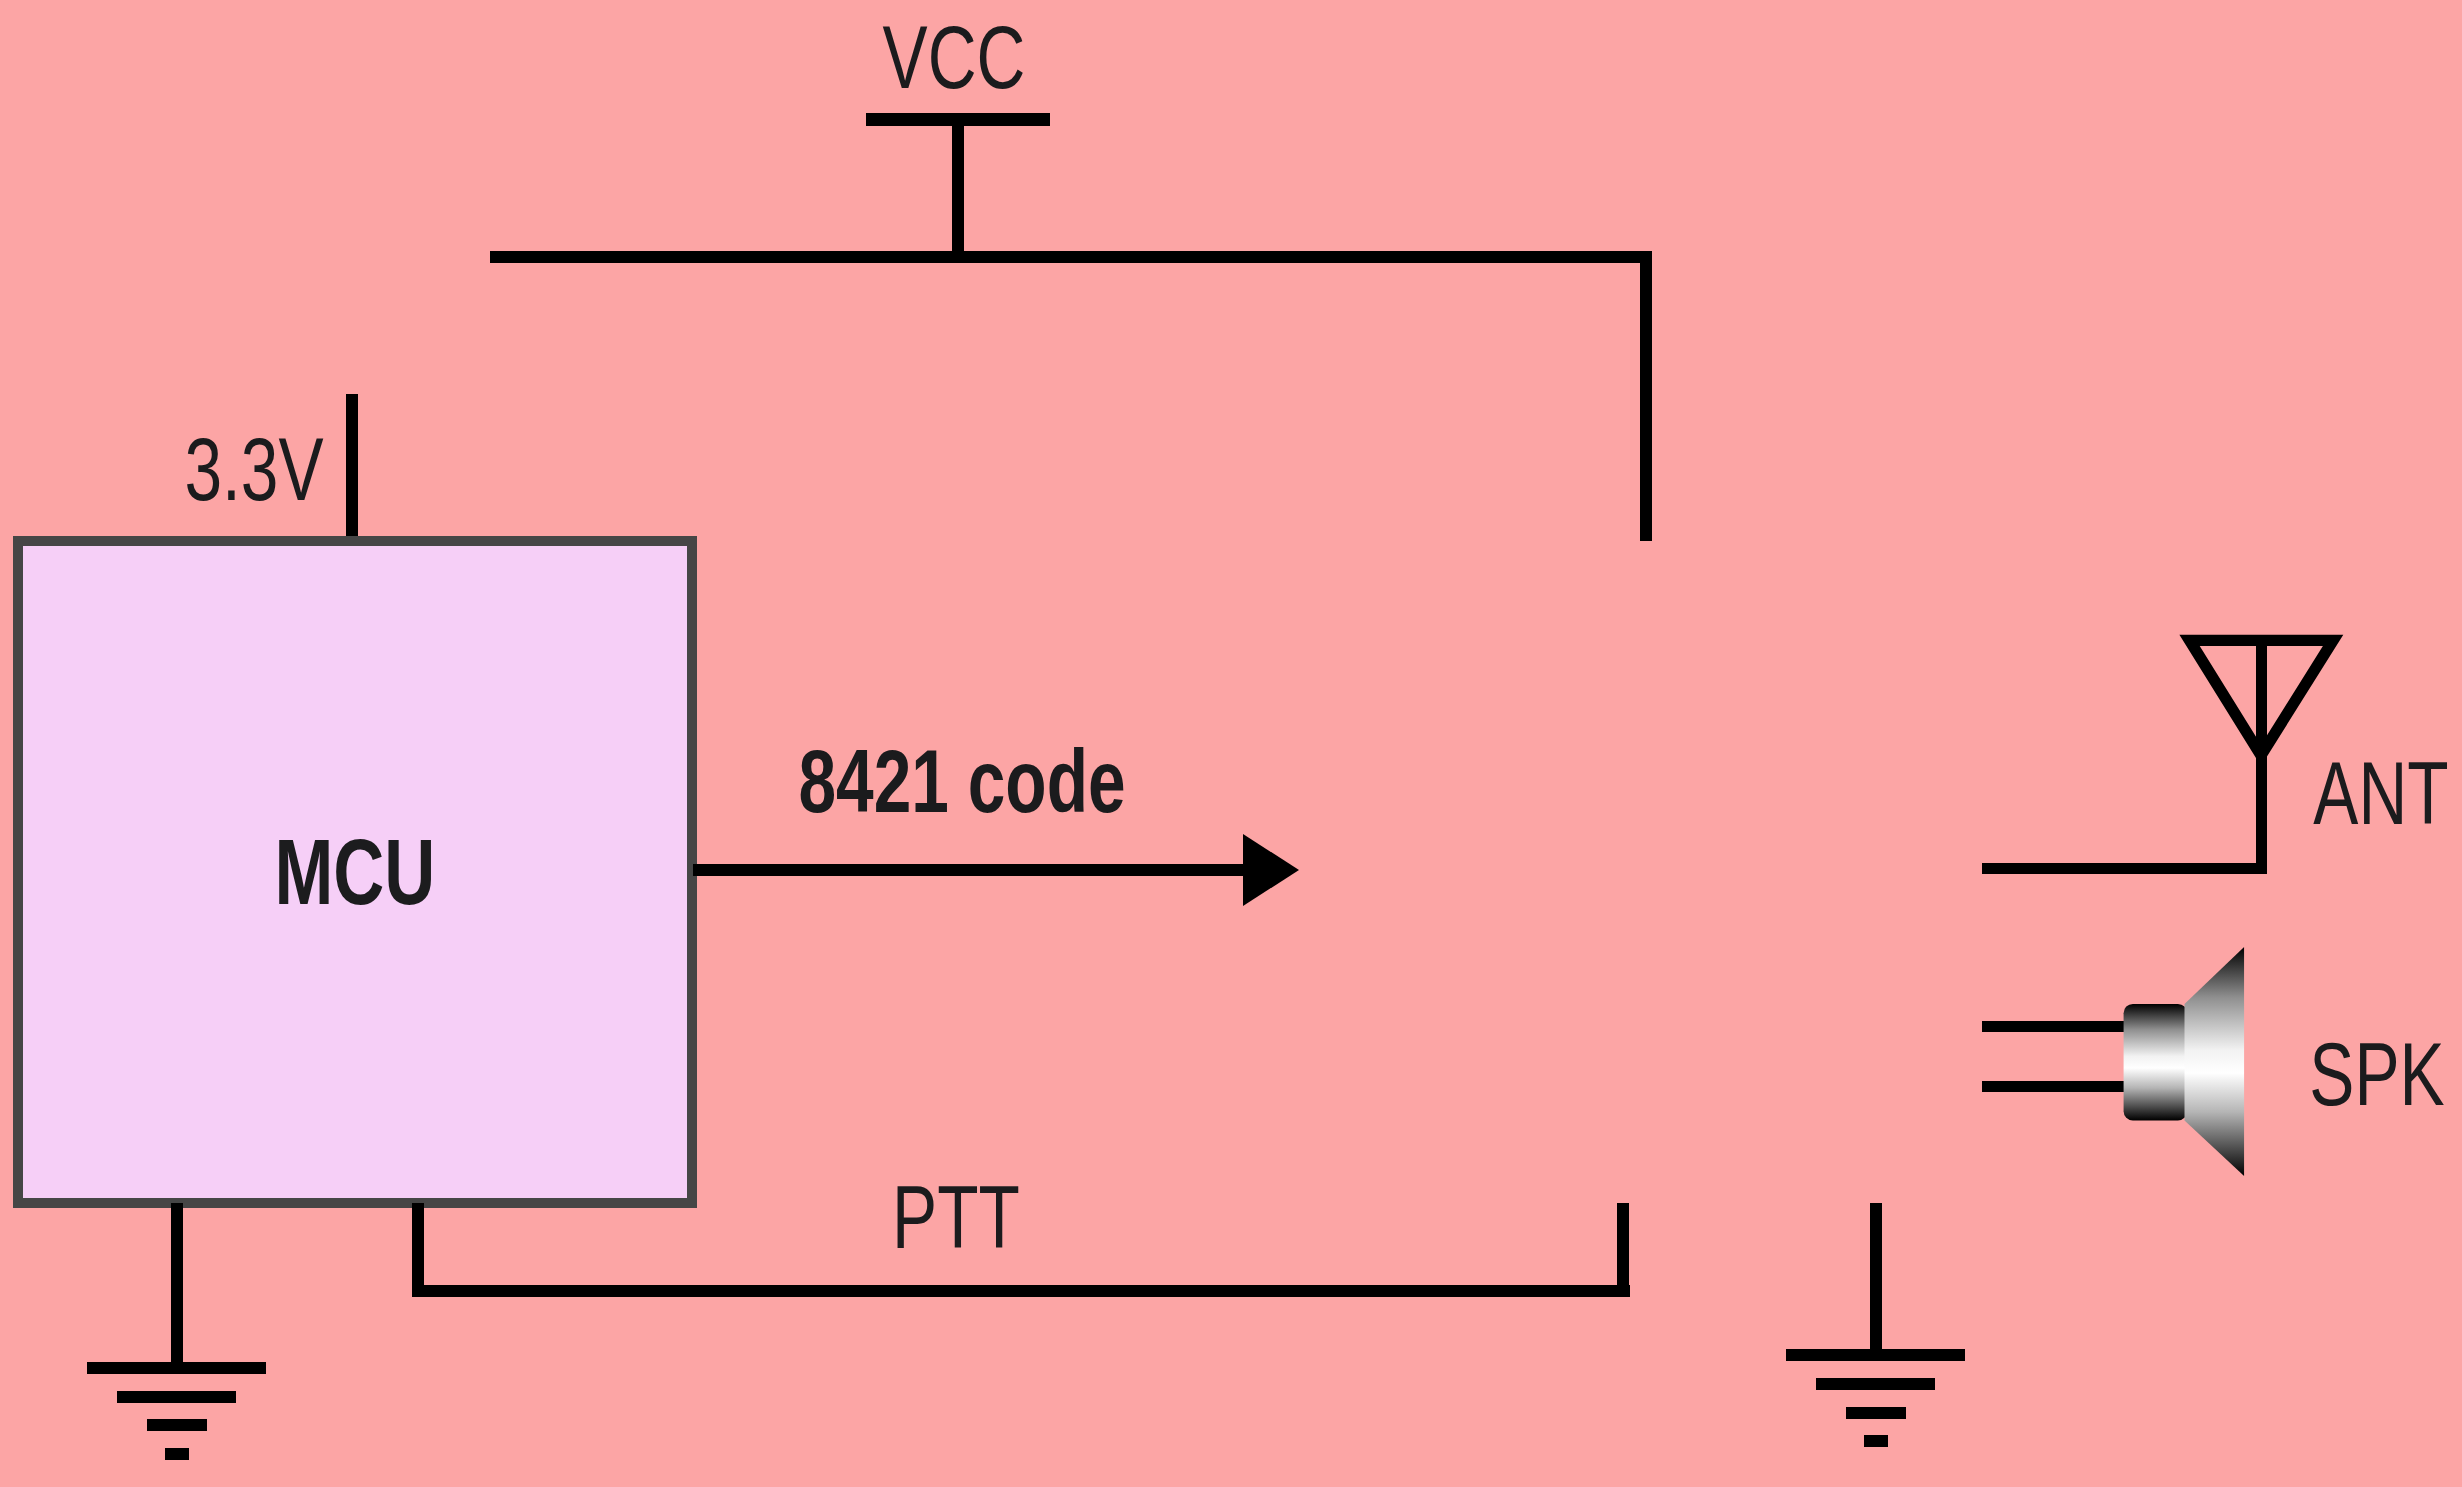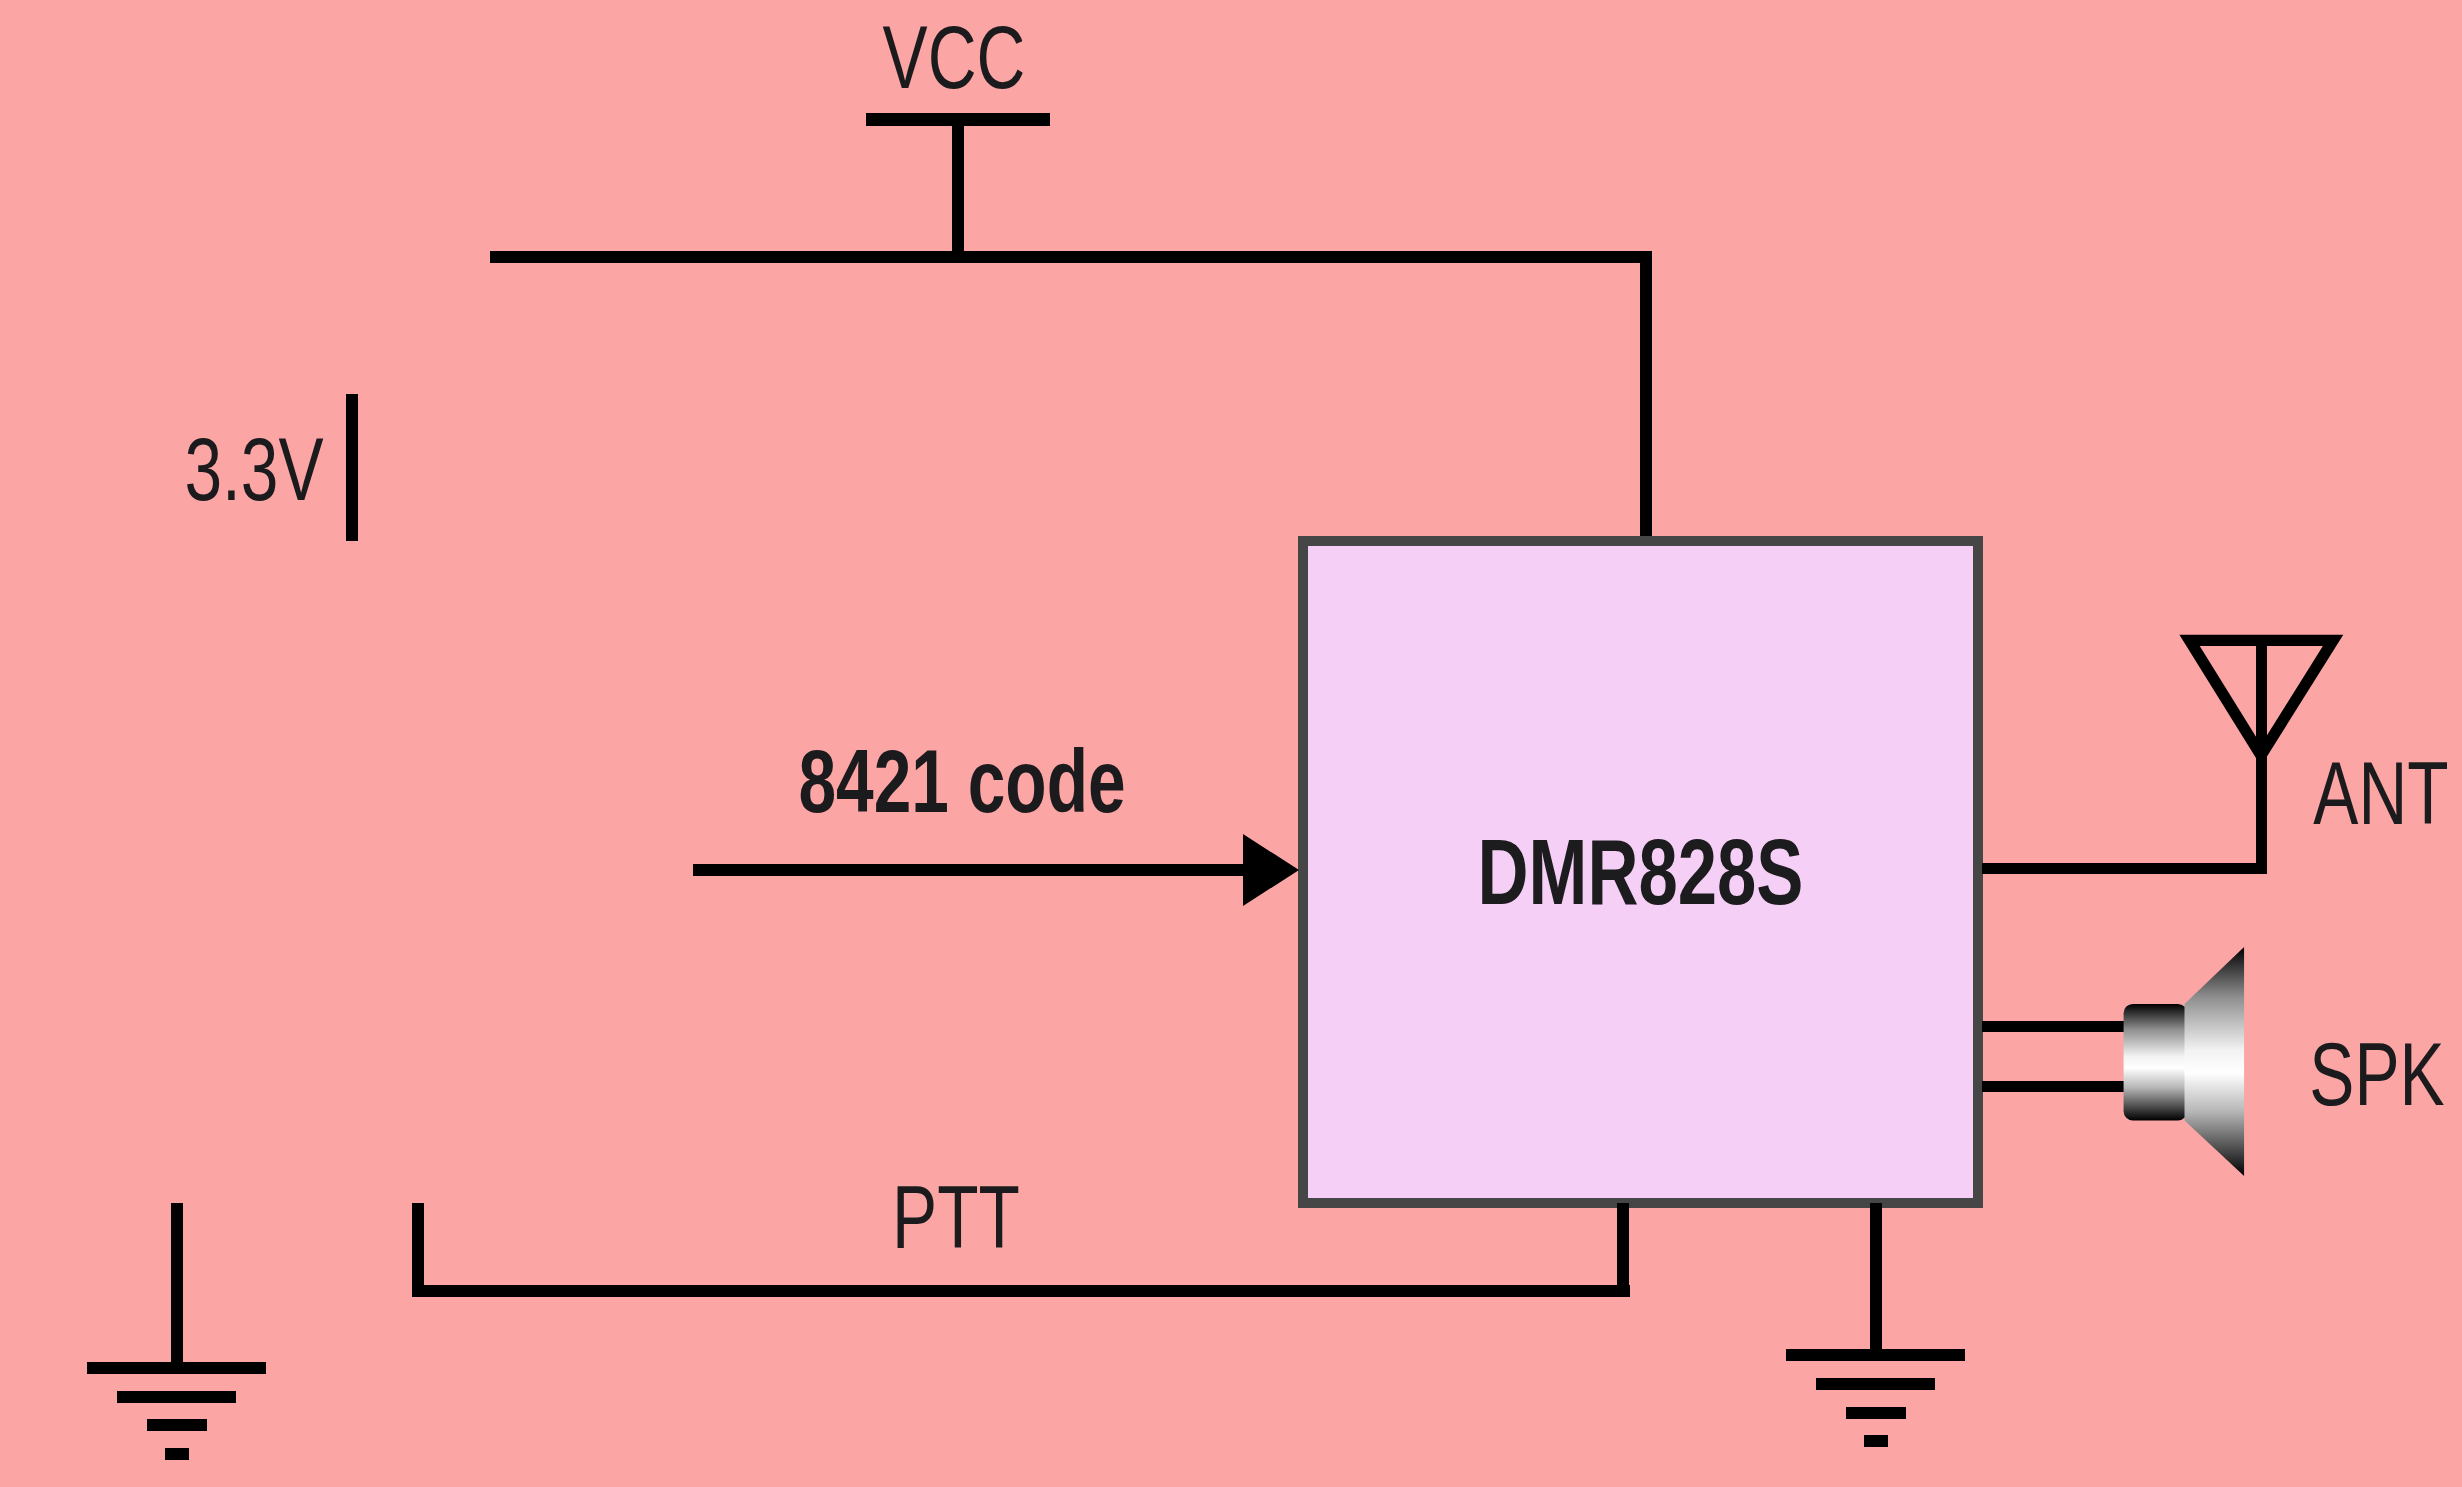--- a/index.html
+++ b/index.html
@@ -112,22 +112,22 @@
 
   <div class="lbl lbl-vcc">VCC</div>
   <div class="wire w-vcc-bar"></div>
   <div class="wire w-vcc-stem"></div>
   <div class="wire w-vcc-rail-h"></div>
   <div class="wire w-vcc-rail-v"></div>
 
   <div class="wire w-ldo-mcu"></div>
   <div class="lbl lbl-3v3">3.3V</div>
 
-  <div class="block block-dmr">
-    <span class="blabel">DMR828S</span>
+  <div class="block block-mcu">
+    <span class="blabel">MCU</span>
   </div>
 
   <div class="lbl lbl-code">8421 code</div>
   <div class="wire w-arrow-shaft"></div>
   <div class="arrowhead"></div>
 
   <div class="wire w-ptt-left-v"></div>
   <div class="wire w-ptt-h"></div>
   <div class="wire w-ptt-right-v"></div>
   <div class="lbl lbl-ptt">PTT</div>

